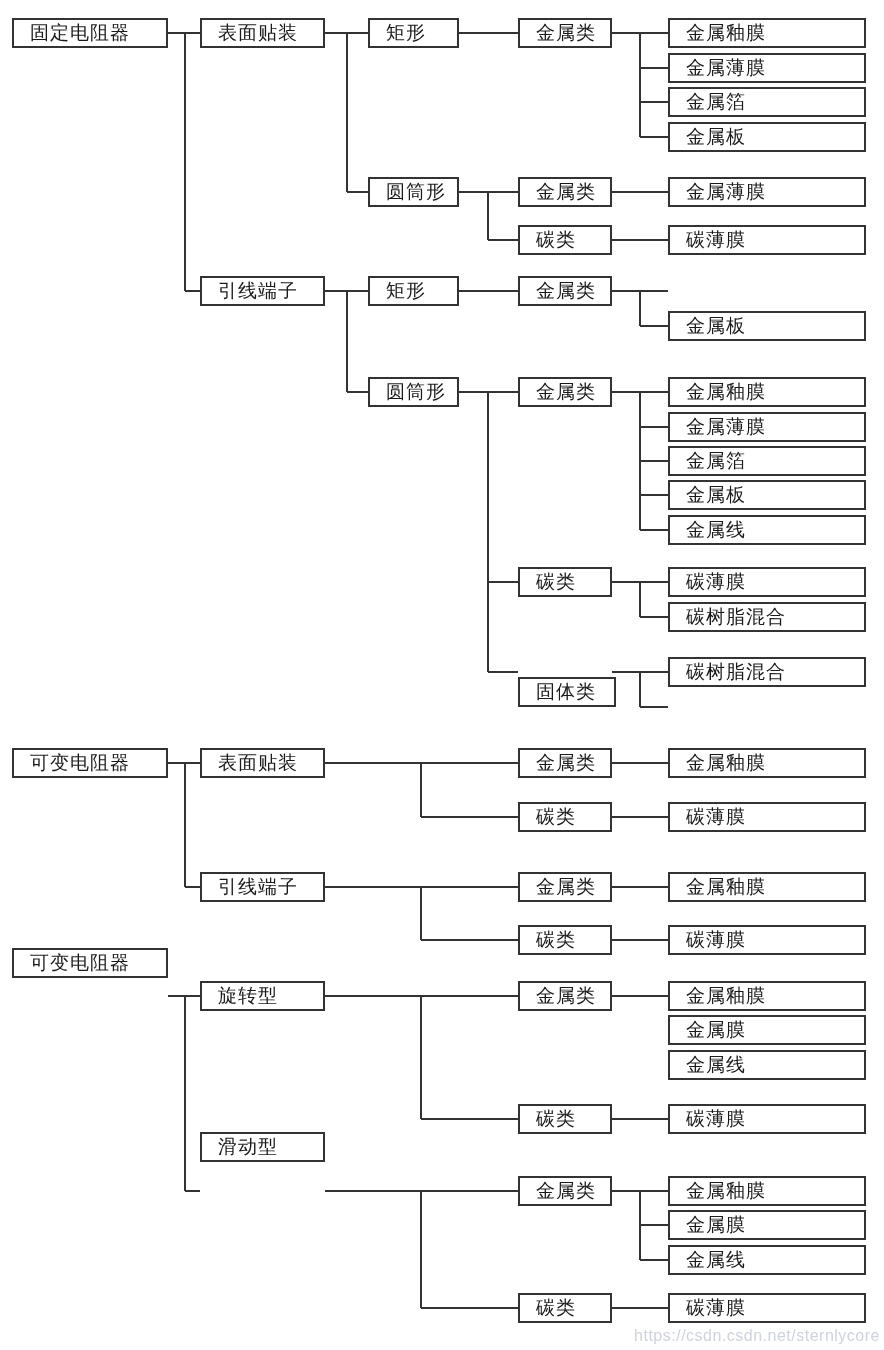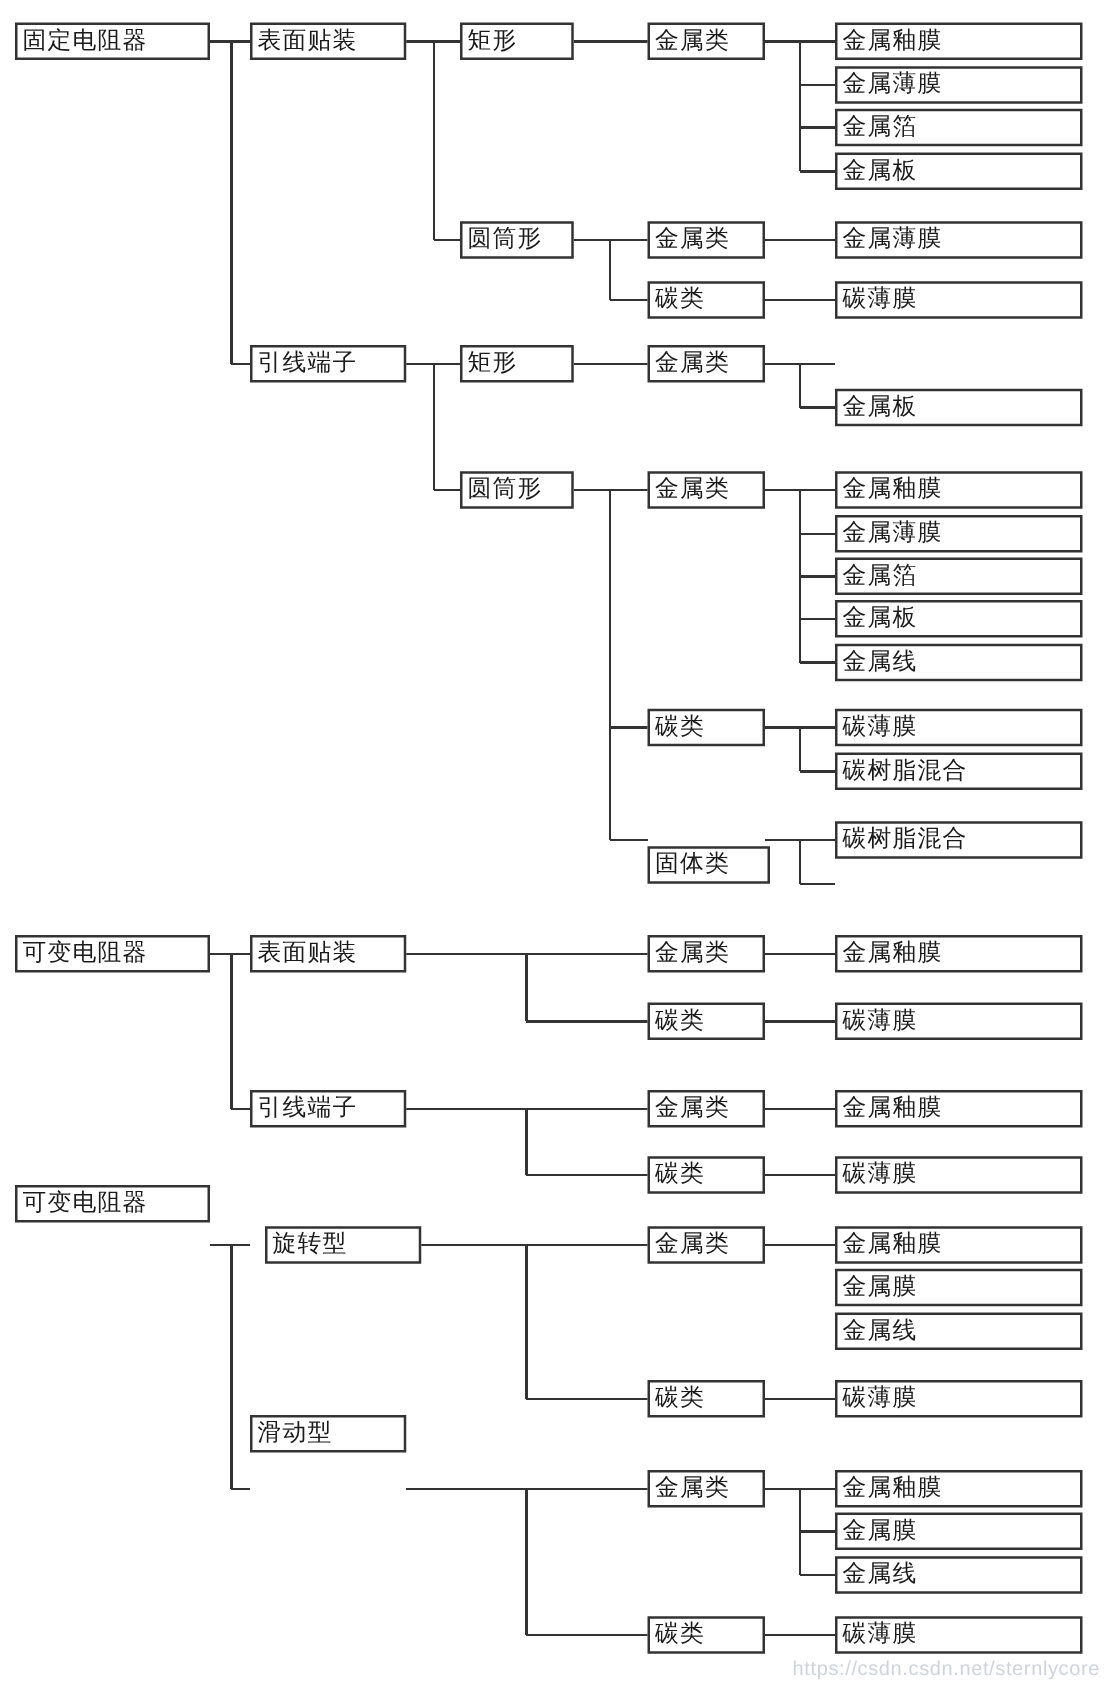--- a/index.html
+++ b/index.html
@@ -18,21 +18,21 @@
     pointer-events: none;
   }
   .node {
     position: absolute;
     box-sizing: border-box;
     height: 30px;
     border: 2px solid #333333;
     background: #ffffff;
     display: flex;
     align-items: center;
-    padding-left: 4px;
+    padding-left: 16px;
     z-index: 2;
   }
   .node-label {
     font-size: 19px;
     line-height: 26px;
     color: #1a1a1a;
     letter-spacing: 1px;
     white-space: nowrap;
   }
   #watermark {
@@ -255,21 +255,21 @@
     </div>
     <div class="node" style="left: 518px; top: 925px; width: 94px;">
       <span class="node-label">碳类</span>
     </div>
     <div class="node" style="left: 668px; top: 925px; width: 198px;">
       <span class="node-label">碳薄膜</span>
     </div>
     <div class="node" style="left: 12px; top: 948px; width: 156px;">
       <span class="node-label">可变电阻器</span>
     </div>
-    <div class="node" style="left: 212px; top: 981px; width: 125px;">
+    <div class="node" style="left: 200px; top: 981px; width: 125px;">
       <span class="node-label">旋转型</span>
     </div>
     <div class="node" style="left: 518px; top: 981px; width: 94px;">
       <span class="node-label">金属类</span>
     </div>
     <div class="node" style="left: 668px; top: 981px; width: 198px;">
       <span class="node-label">金属釉膜</span>
     </div>
     <div class="node" style="left: 668px; top: 1015px; width: 198px;">
       <span class="node-label">金属膜</span>

